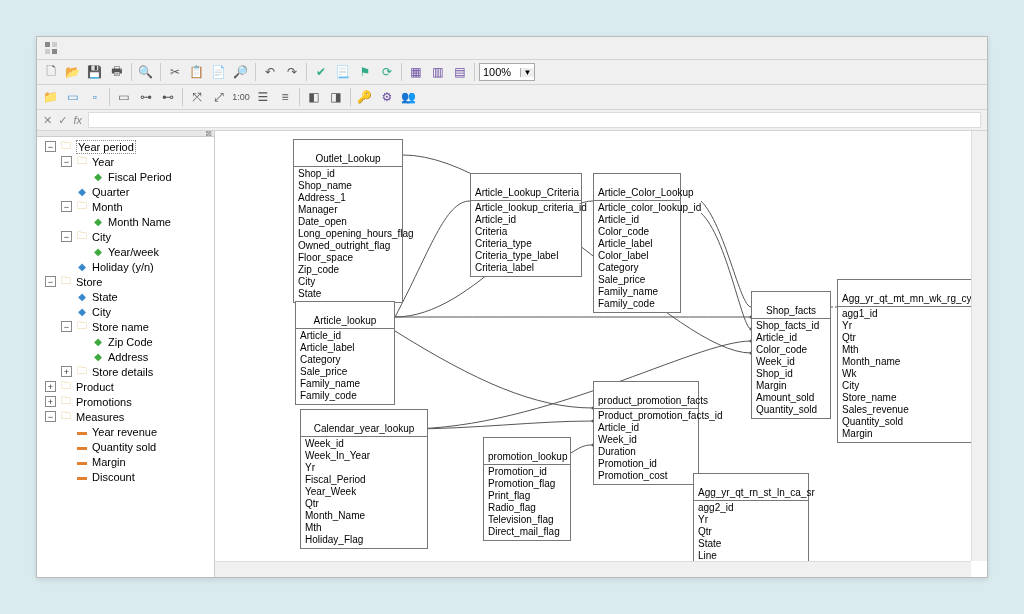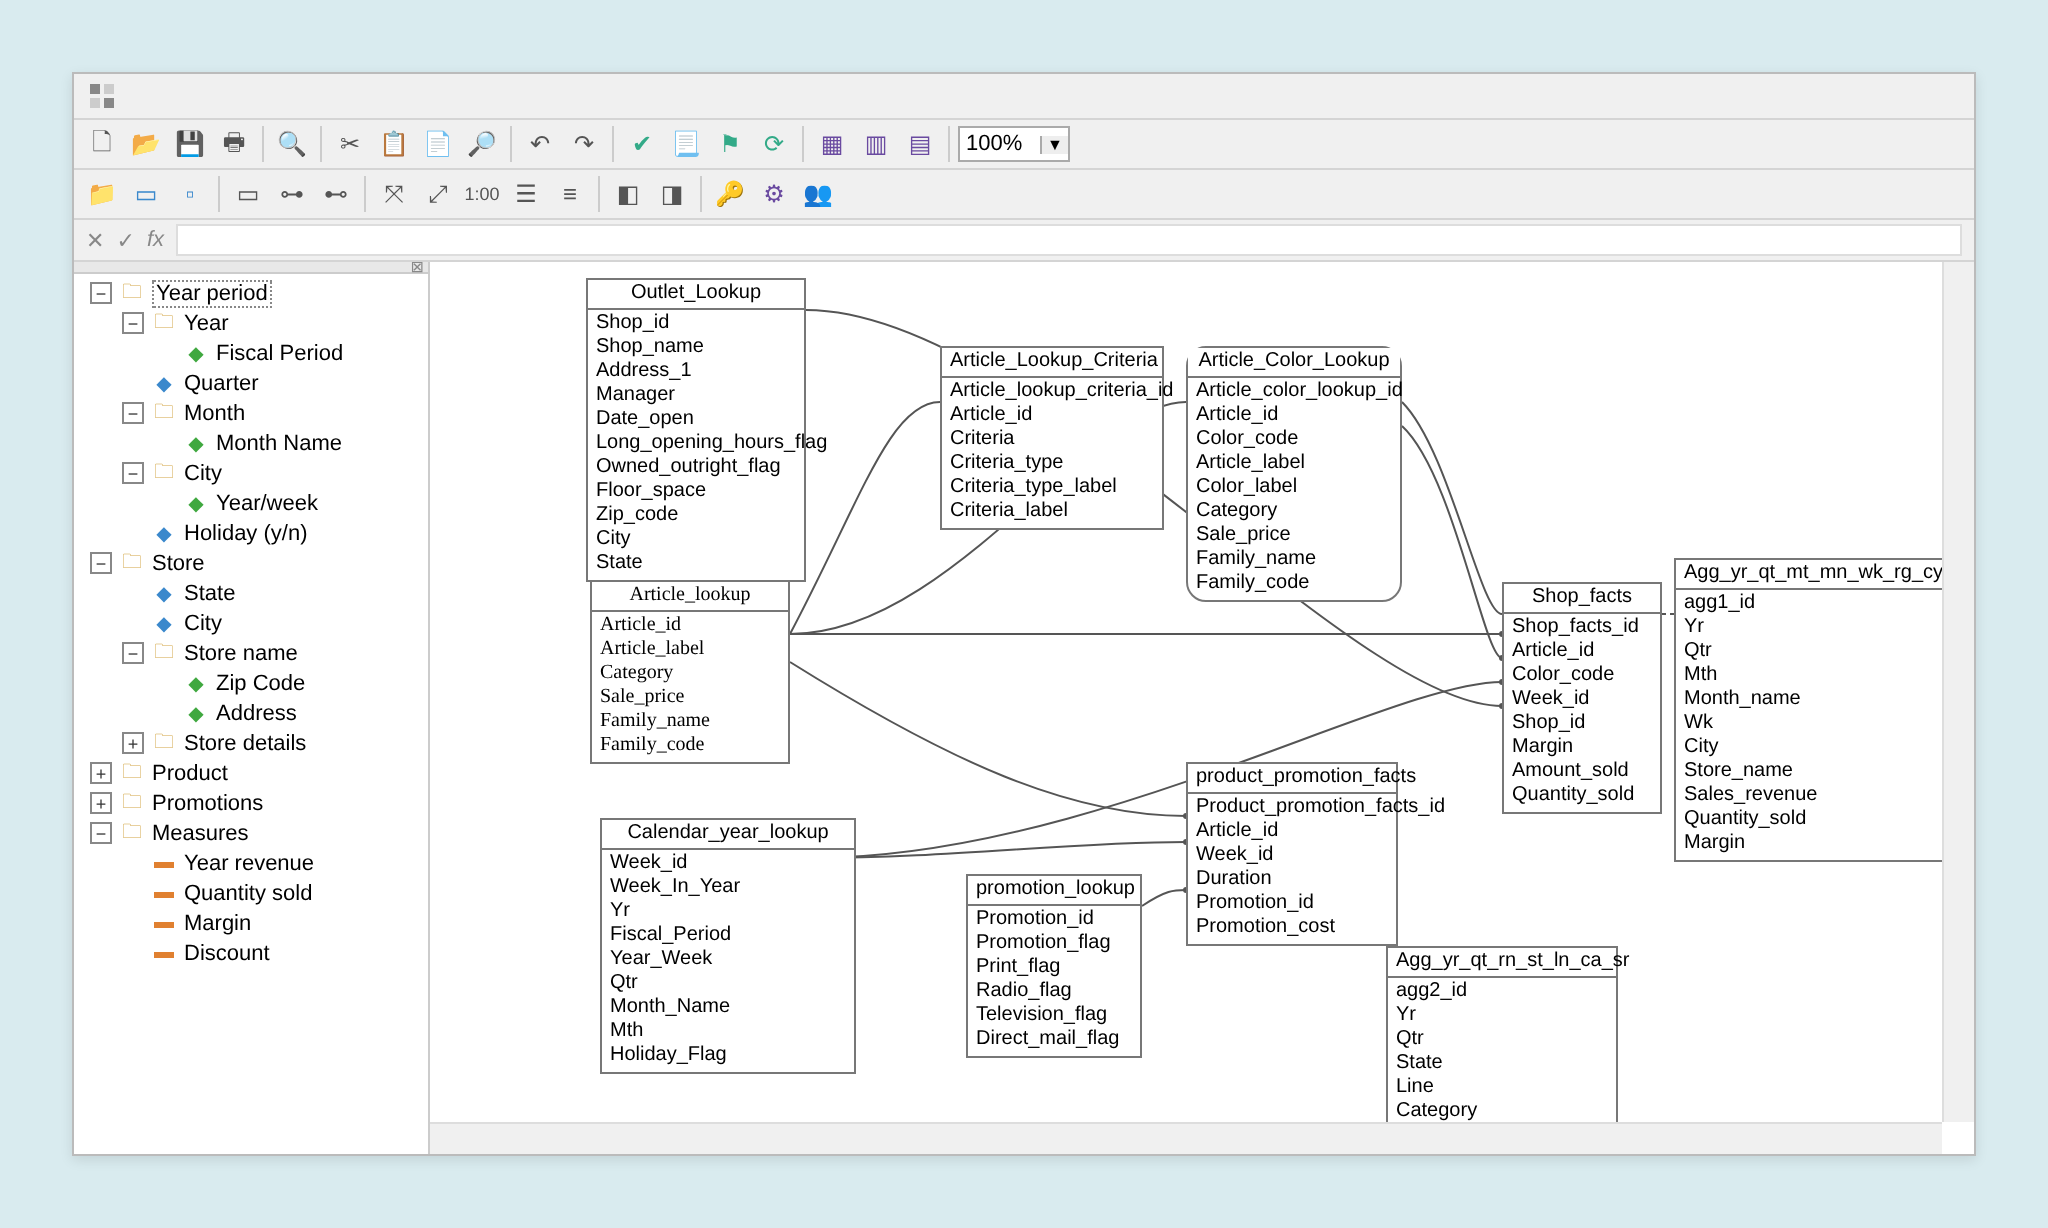--- a/index.html
+++ b/index.html
@@ -114,20 +114,21 @@
     font-size:10px;
     line-height:12px;
   }
   .table-title {
     border-bottom:1px solid #777;
     padding:1px 4px;
     text-align:center;
     background:#fff;
     font-size:10px;
     white-space:nowrap;
+    margin-top:12px;
   }
   .table-body {
     padding:1px 4px 2px 4px;
   }
   .table-body div { white-space:nowrap; }
   svg.lines {
     position:absolute;top:0;left:0;pointer-events:none;
   }
   .scroll-v {
     position:absolute;right:0;top:0;bottom:16px;width:16px;
@@ -419,35 +420,35 @@
               <div class="table-title">Article_Lookup_Criteria</div>
               <div class="table-body">
                 <div>Article_lookup_criteria_id</div>
                 <div>Article_id</div>
                 <div>Criteria</div>
                 <div>Criteria_type</div>
                 <div>Criteria_type_label</div>
                 <div>Criteria_label</div>
               </div>
             </div>
-            <div class="table-box" style="left: 378px; top: 42px; width: 108px; border-radius: 10px;">
+            <div class="table-box" style="left: 378px; top: 42px; width: 88px;">
               <div class="table-title">Article_Color_Lookup</div>
               <div class="table-body">
                 <div>Article_color_lookup_id</div>
                 <div>Article_id</div>
                 <div>Color_code</div>
                 <div>Article_label</div>
                 <div>Color_label</div>
                 <div>Category</div>
                 <div>Sale_price</div>
                 <div>Family_name</div>
                 <div>Family_code</div>
               </div>
             </div>
-            <div class="table-box" style="left: 80px; top: 159px; width: 100px; font-family: Liberation Serif, serif;">
+            <div class="table-box" style="left: 80px; top: 170px; width: 100px;">
               <div class="table-title">Article_lookup</div>
               <div class="table-body">
                 <div>Article_id</div>
                 <div>Article_label</div>
                 <div>Category</div>
                 <div>Sale_price</div>
                 <div>Family_name</div>
                 <div>Family_code</div>
               </div>
             </div>

